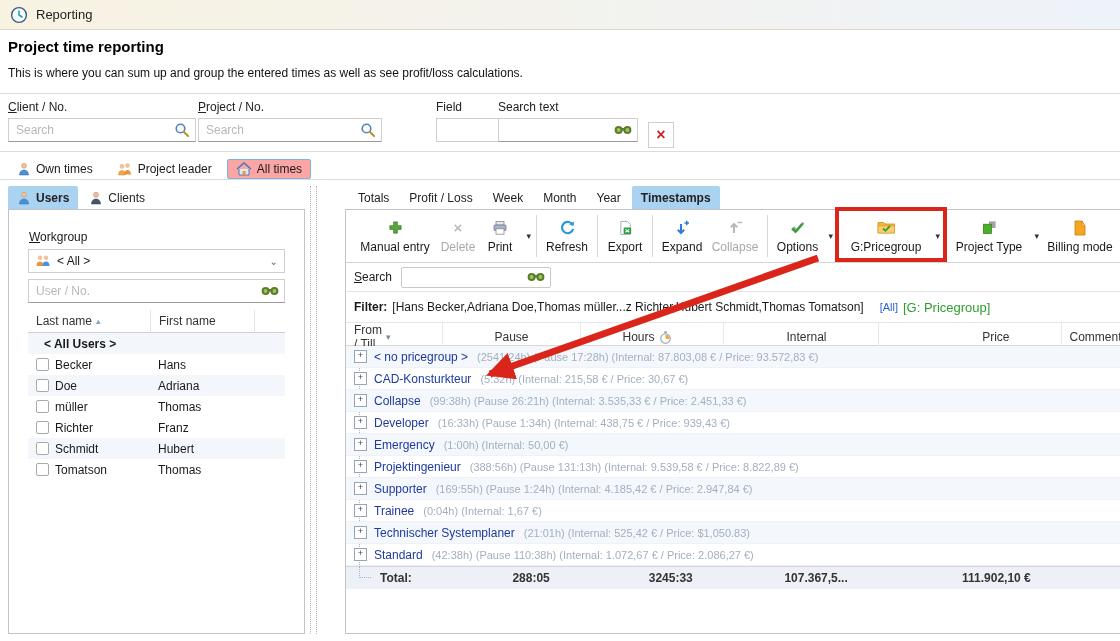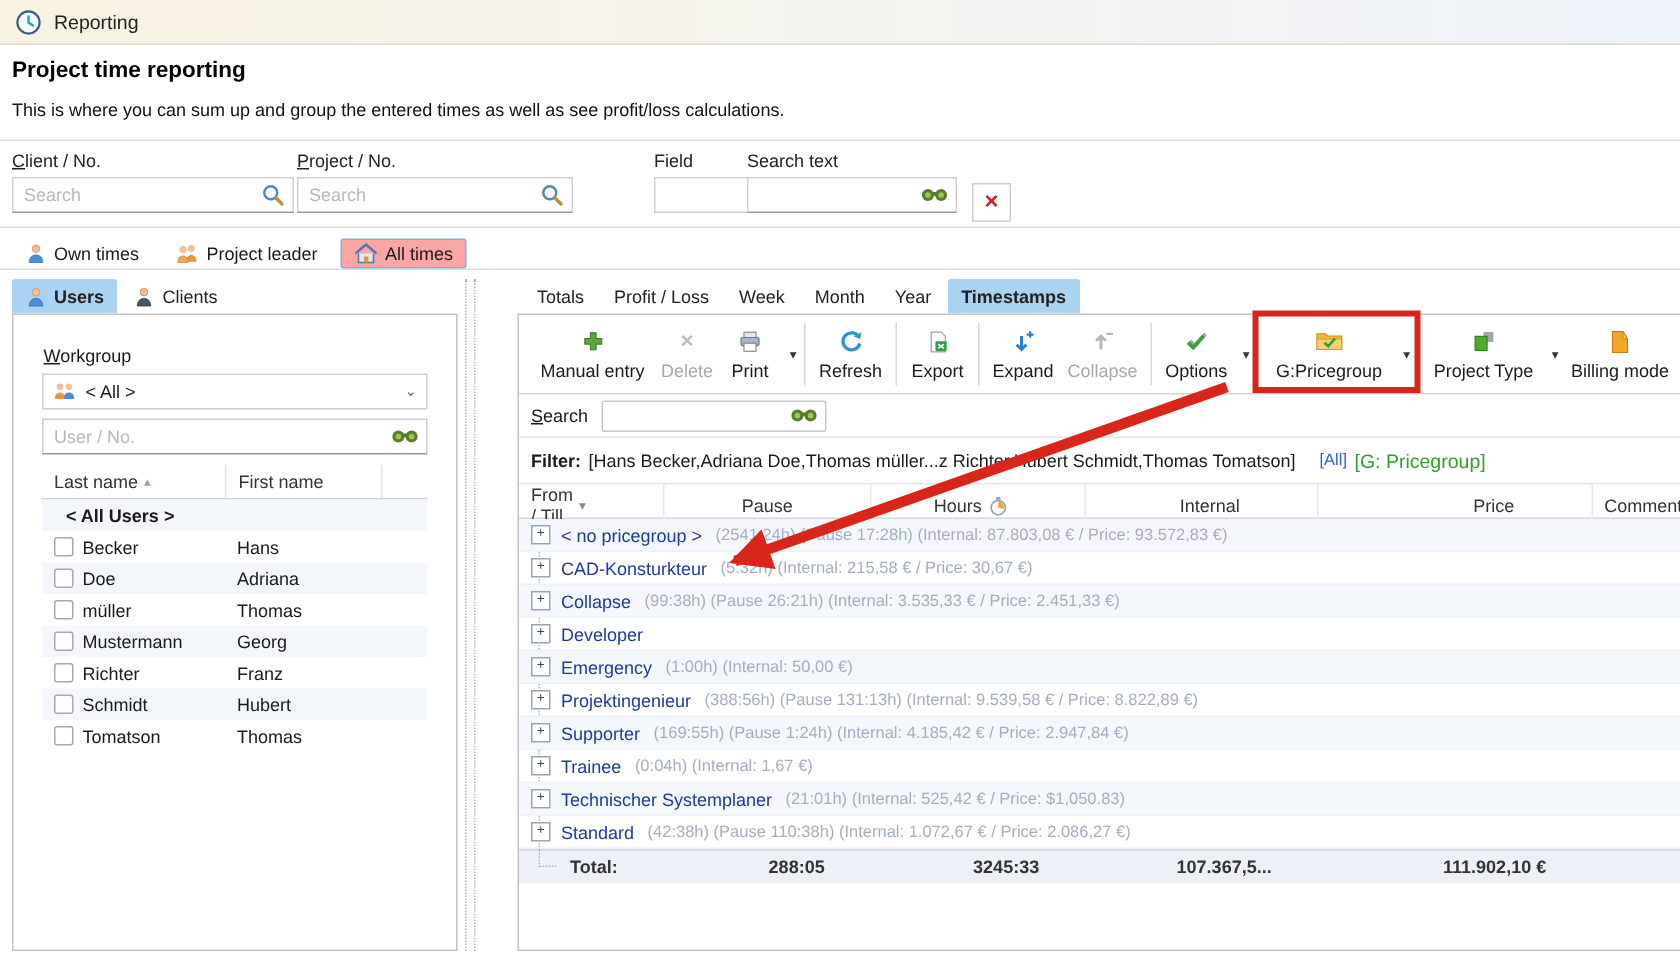--- a/index.html
+++ b/index.html
@@ -301,29 +301,20 @@
   </div>
   <div class="ut-row">
     <div class="ut-cell c1">
         <input type="checkbox" style="">
         <span>müller</span>
       </div>
     <div class="ut-cell c2">
         <span>Thomas</span>
       </div>
   </div>
-  <div class="ut-row alt">
-    <div class="ut-cell c1">
-        <input type="checkbox" style="">
-        <span>Mustermann</span>
-      </div>
-    <div class="ut-cell c2">
-        <span>Georg</span>
-      </div>
-  </div>
   <div class="ut-row">
     <div class="ut-cell c1">
         <input type="checkbox" style="">
         <span>Richter</span>
       </div>
     <div class="ut-cell c2">
         <span>Franz</span>
       </div>
   </div>
   <div class="ut-row alt">
@@ -548,20 +539,21 @@
       <span class="gdet">(5:32h) (Internal: 215,58 € / Price: 30,67 €)</span>
     </div>
     <div class="grow alt">
       <span class="xbox">+</span>
       <span class="gname">Collapse</span>
       <span class="gdet">(99:38h) (Pause 26:21h) (Internal: 3.535,33 € / Price: 2.451,33 €)</span>
     </div>
     <div class="grow">
       <span class="xbox">+</span>
       <span class="gname">Developer</span>
+      <span class="gdet">(16:33h) (Pause 1:34h) (Internal: 438,75 € / Price: 939,43 €)</span>
     </div>
     <div class="grow alt">
       <span class="xbox">+</span>
       <span class="gname">Emergency</span>
       <span class="gdet">(1:00h) (Internal: 50,00 €)</span>
     </div>
     <div class="grow">
       <span class="xbox">+</span>
       <span class="gname">Projektingenieur</span>
       <span class="gdet">(388:56h) (Pause 131:13h) (Internal: 9.539,58 € / Price: 8.822,89 €)</span>

